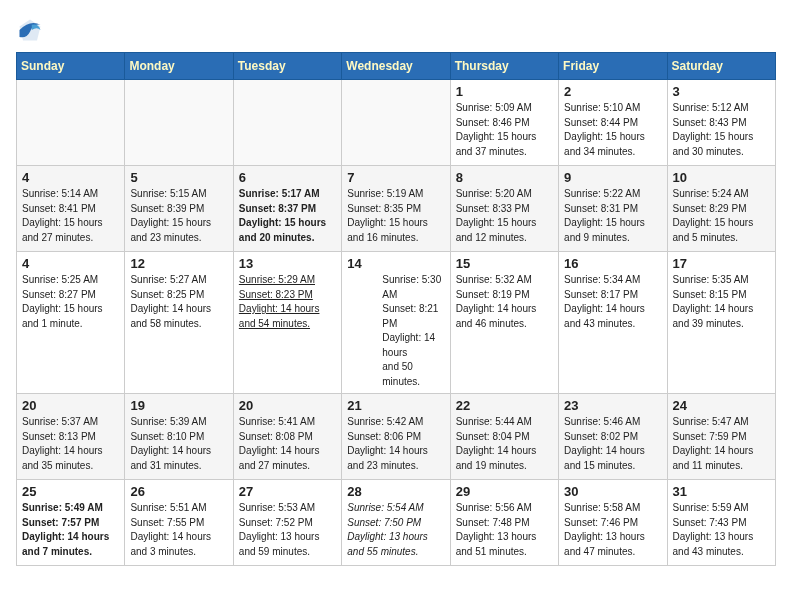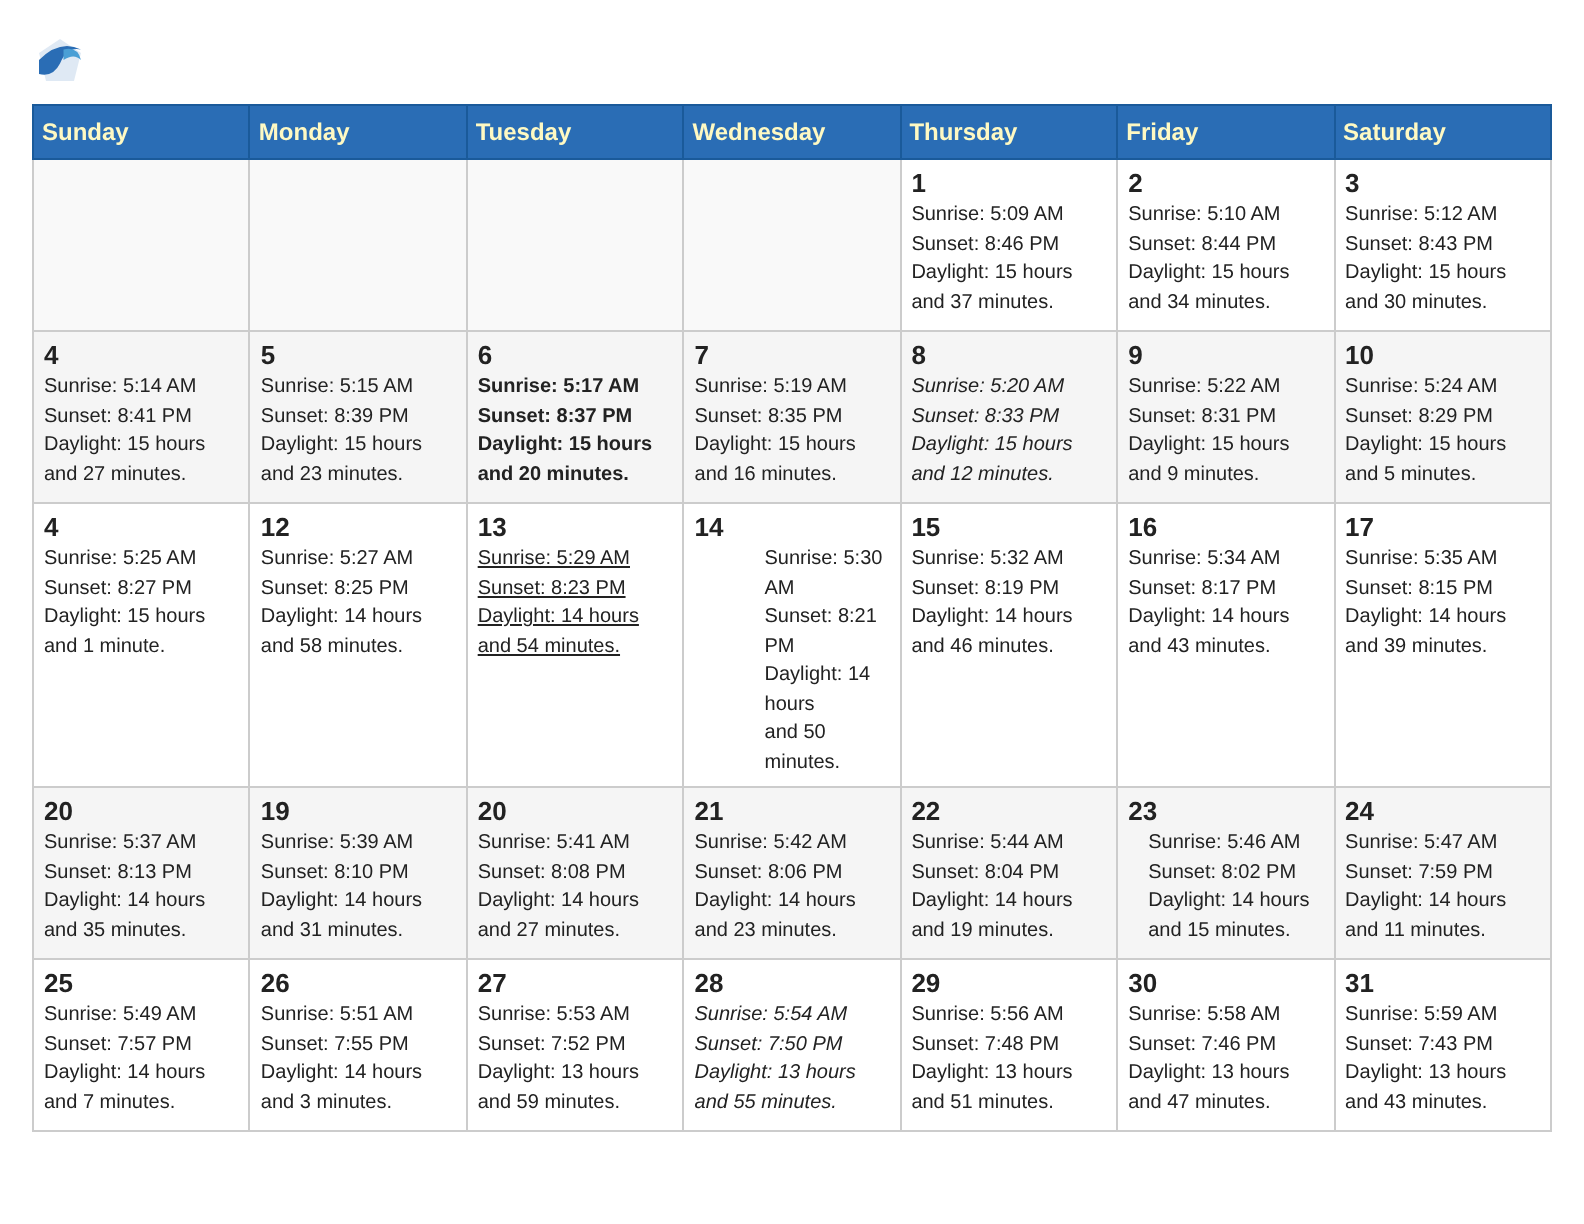--- a/index.html
+++ b/index.html
@@ -170,21 +170,21 @@
         </td>
         <td>
           <div class="day-number">7</div>
           <div class="day-info" style="white-space: pre-line;">Sunrise: 5:19 AM
 Sunset: 8:35 PM
 Daylight: 15 hours
 and 16 minutes.</div>
         </td>
         <td>
           <div class="day-number">8</div>
-          <div class="day-info" style="white-space: pre-line; font-style: italic;">Sunrise: 5:20 AM
+          <div class="day-info" style="white-space: pre-line;">Sunrise: 5:20 AM
 Sunset: 8:33 PM
 Daylight: 15 hours
 and 12 minutes.</div>
         </td>
         <td>
           <div class="day-number">9</div>
           <div class="day-info" style="white-space: pre-line;">Sunrise: 5:22 AM
 Sunset: 8:31 PM
 Daylight: 15 hours
 and 9 minutes.</div>
@@ -279,37 +279,37 @@
         </td>
         <td>
           <div class="day-number">22</div>
           <div class="day-info" style="white-space: pre-line;">Sunrise: 5:44 AM
 Sunset: 8:04 PM
 Daylight: 14 hours
 and 19 minutes.</div>
         </td>
         <td>
           <div class="day-number">23</div>
-          <div class="day-info" style="white-space: pre-line; margin-left: 10px;">Sunrise: 5:46 AM
+          <div class="day-info" style="white-space: pre-line;">Sunrise: 5:46 AM
 Sunset: 8:02 PM
 Daylight: 14 hours
 and 15 minutes.</div>
         </td>
         <td>
           <div class="day-number">24</div>
           <div class="day-info" style="white-space: pre-line;">Sunrise: 5:47 AM
 Sunset: 7:59 PM
 Daylight: 14 hours
 and 11 minutes.</div>
         </td>
       </tr>
       <tr>
         <td>
           <div class="day-number">25</div>
-          <div class="day-info" style="white-space: pre-line;">Sunrise: 5:49 AM
+          <div class="day-info" style="white-space: pre-line; font-weight: bold;">Sunrise: 5:49 AM
 Sunset: 7:57 PM
 Daylight: 14 hours
 and 7 minutes.</div>
         </td>
         <td>
           <div class="day-number">26</div>
           <div class="day-info" style="white-space: pre-line;">Sunrise: 5:51 AM
 Sunset: 7:55 PM
 Daylight: 14 hours
 and 3 minutes.</div>

